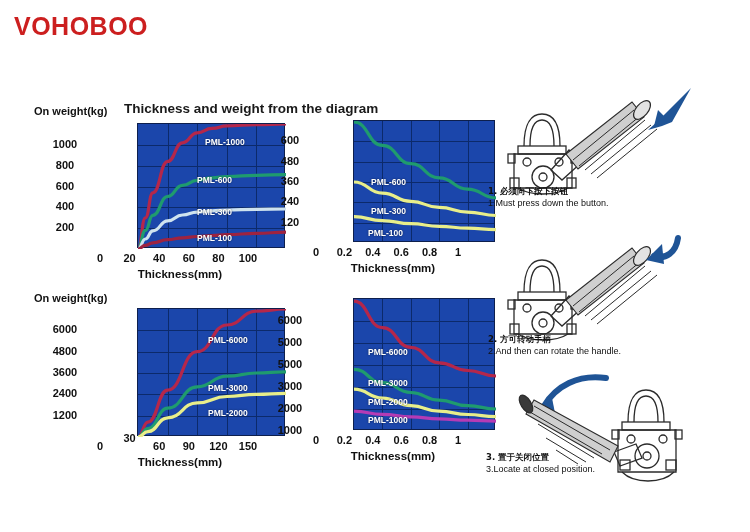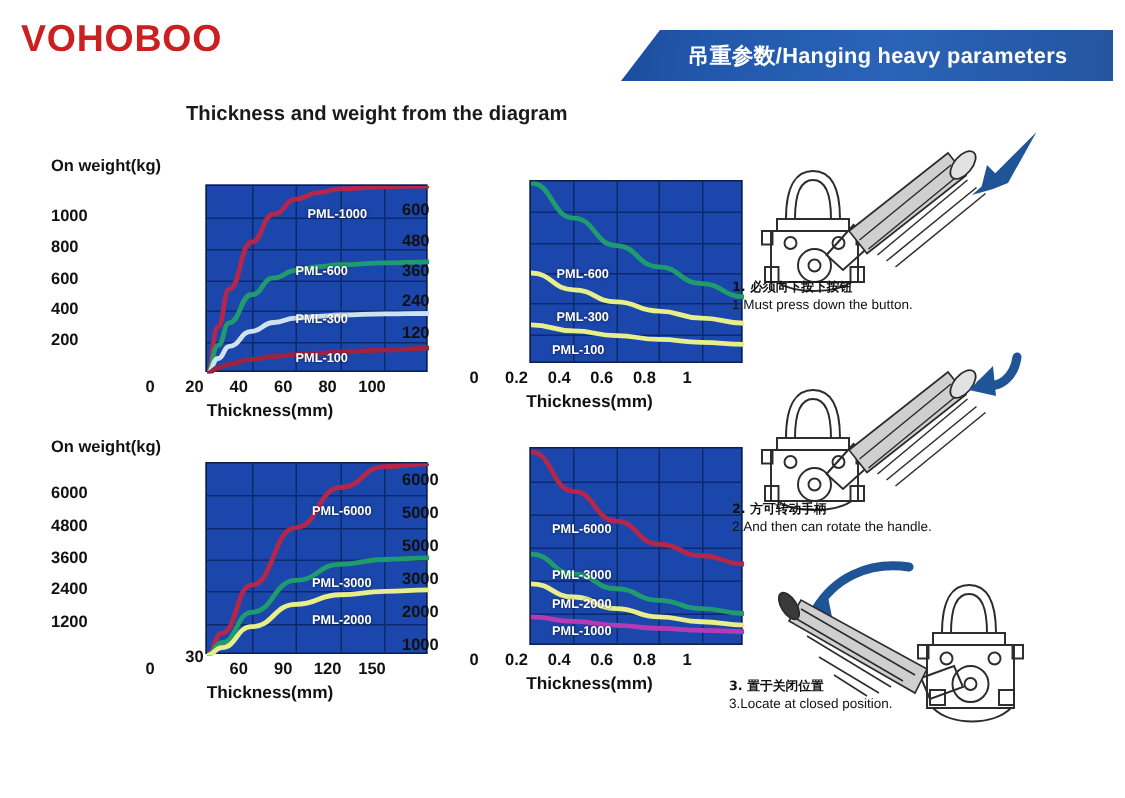--- a/index.html
+++ b/index.html
@@ -26,41 +26,41 @@
   .banner-text{
     position:absolute;left:0;top:0;width:328px;height:34px;
     display:flex;align-items:center;justify-content:center;
     color:#ffffff;font-size:14.5px;font-weight:700;
     letter-spacing:.2px;padding-left:14px;box-sizing:border-box;
     white-space:nowrap;
   }
 
   
   .section-title{
-    position:absolute;left:124px;top:68px;
+    position:absolute;left:124px;top:101px;
     font-size:13.5px;font-weight:700;color:#1a1a1a;
   }
   .chart{position:absolute;}
   .axis-title-y{
     position:absolute;font-size:11px;font-weight:700;color:#111;white-space:nowrap;
   }
   .plot{
     position:absolute;background:#1b46ab;border:1px solid #0d1f4d;box-sizing:border-box;margin-left:37px;
   }
   .plot .grid-v,.plot .grid-h{position:absolute;background:#0c2a6b;}
   .plot .grid-v{width:1px;top:0;bottom:0;}
   .plot .grid-h{height:1px;left:0;right:0;}
   .plot svg{position:absolute;left:0;top:0;}
   .curve-label{
     position:absolute;color:#ffffff;font-size:8.5px;font-weight:700;
     white-space:nowrap;text-shadow:0 0 2px rgba(0,0,0,.6);
   }
   .ytick{
     position:absolute;right:0;font-size:11px;font-weight:700;color:#111;
-    text-align:left;white-space:nowrap;transform:translateY(-50%);
+    text-align:center;white-space:nowrap;transform:translateY(-50%);
   }
   .xtick{
     position:absolute;font-size:11px;font-weight:700;color:#111;
     white-space:nowrap;transform:translateX(-50%);
   }
   .axis-title-x{
     position:absolute;font-size:11.5px;font-weight:700;color:#111;
     white-space:nowrap;transform:translateX(-50%);
   }
 
@@ -75,24 +75,20 @@
   }
   .device{position:absolute;}
 </style>
 </head>
 <body>
 
 <div class="page">
 
   <div class="logo">VOHOBOO</div>
 
-  <div class="banner-wrap">
-    <div class="banner"></div>
-    <div class="banner-text">吊重参数/Hanging heavy parameters</div>
-  </div>
 
   <div class="section-title">Thickness and weight from the diagram</div>
 
   <div class="chart" id="chart-1" style="left:34px;top:105px;width:220px;height:180px;">
       <div class="axis-title-y" style="left: 0px; top: 0px;">On weight(kg)</div>
       <div class="plot" style="left: 66px; top: 18px; width: 148px; height: 125px;">
         <div class="grid-v" style="left: 30px;"></div>
         <div class="grid-v" style="left: 59px;"></div>
         <div class="grid-v" style="left: 89px;"></div>
         <div class="grid-v" style="left: 118px;"></div>

